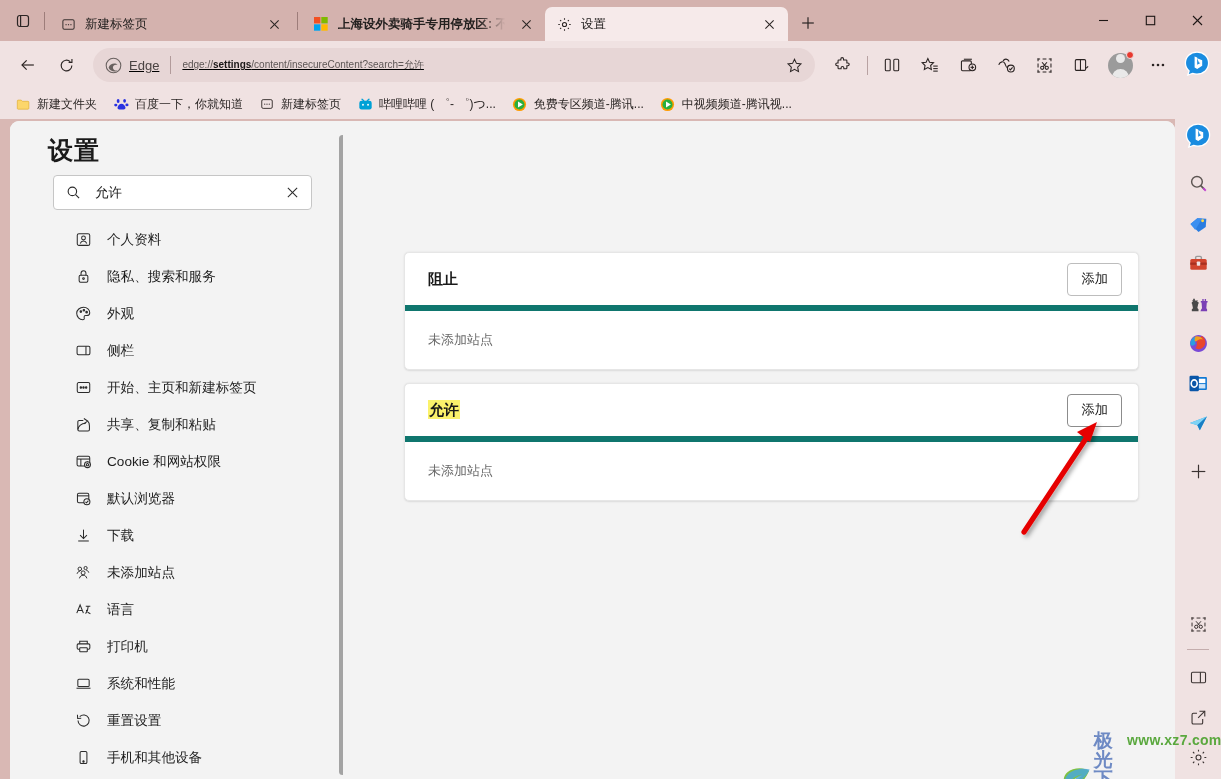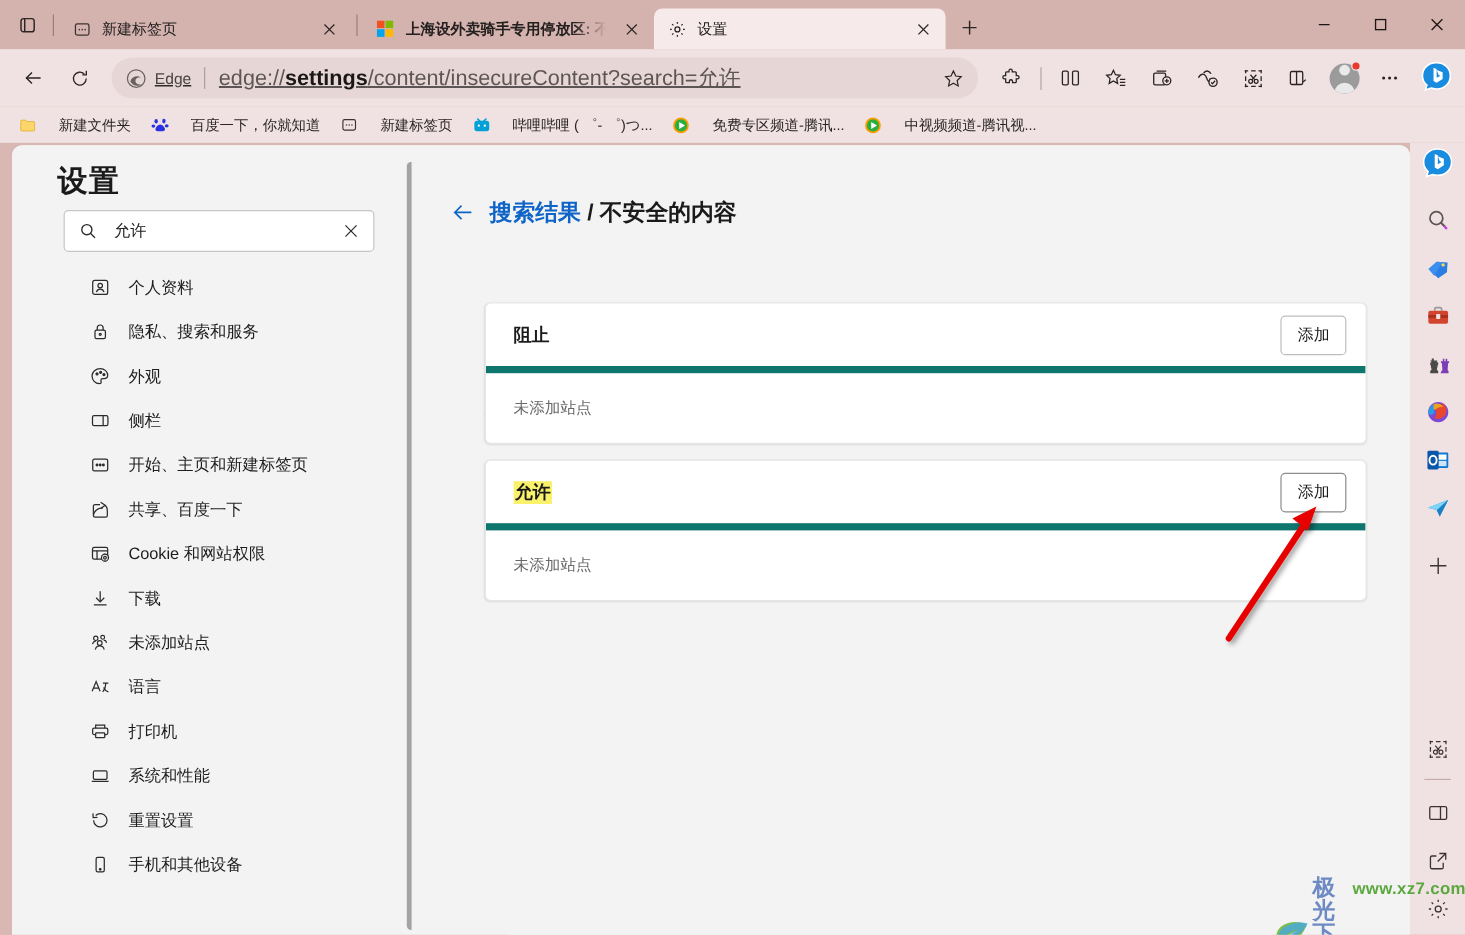--- a/index.html
+++ b/index.html
@@ -90,21 +90,21 @@
   .omnibox {
     flex: 1; height: 34px; margin: 0 9px 0 8px;
     background: #e7d6d6; border-radius: 17px;
     display: flex; align-items: center; padding: 0 6px 0 12px;
     cursor: text;
     text-decoration: underline;
   }
   .edge-badge { display: flex; align-items: center; flex: none; }
   .edge-badge .lbl { font-size: 13px; color: #4a4342; margin-left: 7px; }
   .omni-sep { width: 1px; height: 18px; background: #b29b9b; margin: 0 11px; flex: none; }
-  .url { font-size: 18px; color: #5d5655; white-space: nowrap; overflow: hidden; flex: 1; }
+  .url { font-size: 10px; color: #5d5655; white-space: nowrap; overflow: hidden; flex: 1; }
   .url b { color: #1a1717; font-weight: 600; }
   .fav-star {
     width: 30px; height: 30px; border-radius: 5px; flex: none;
     display: flex; align-items: center; justify-content: center; cursor: pointer;
   }
   .tsep { width: 1px; height: 19px; background: #b8a2a2; margin: 0 5px; flex: none; }
   .avatar-btn { position: relative; }
   .avatar {
     width: 25px; height: 25px; border-radius: 50%; background: #9b9b9b;
     display: flex; align-items: flex-end; justify-content: center; overflow: hidden;
@@ -121,21 +121,21 @@
     border-radius: 6px;
   }
 
   
   .bookmarks {
     position: absolute; left: 0; top: 89px; width: 1221px; height: 30px;
     background: #f0e2e2; display: flex; align-items: center; padding-left: 8px;
   }
   .bm {
     display: flex; align-items: center; height: 24px; padding: 0 7px;
-    border-radius: 4px; cursor: pointer; margin-right: 2px; flex: none; gap: 12px;
+    border-radius: 4px; cursor: pointer; margin-right: 2px; flex: none;
   }
   .bm-ico { width: 16px; height: 16px; margin-right: 6px; flex: none; display: flex; align-items: center; justify-content: center; }
   .bm-lbl { font-size: 12px; color: #2b2625; white-space: nowrap; }
 
   
   .rail {
     position: absolute; right: 0; top: 119px; width: 46px; height: 660px;
     background: #f0e2e2;
     display: flex; flex-direction: column; align-items: center;
   }
@@ -593,37 +593,48 @@
 
         <div class="navitem">
           <span class="nav-ico">
             <svg width="17" height="17" viewBox="0 0 18 18" fill="none" stroke="#2b2b2b" stroke-width="1.1">
               <path d="M3 14.4V6.2a1.5 1.5 0 0 1 1.5-1.5h4.3"></path>
               <path d="M3 14.4c.8-4.6 4.2-6.6 8.4-6.8"></path>
               <polyline points="9.4,2.6 13.4,5.4 9.4,8.2"></polyline>
               <path d="M13.4 5.4c1.5 1.1 1.9 3.2 1.9 5.2v3.8a1.5 1.5 0 0 1-1.5 1.5H4.5A1.5 1.5 0 0 1 3 14.4"></path>
             </svg>
           </span>
-          <span class="nav-lbl">共享、百度一下</span>
+          <span class="nav-lbl">共享、复制和粘贴</span>
         </div>
 
         <div class="navitem">
           <span class="nav-ico">
             <svg width="17" height="17" viewBox="0 0 18 18" fill="none" stroke="#2b2b2b" stroke-width="1.1">
               <rect x="2.2" y="3.4" width="13.4" height="10.4" rx="1.5"></rect>
               <line x1="2.2" y1="6.4" x2="15.6" y2="6.4"></line>
               <line x1="6.2" y1="6.4" x2="6.2" y2="13.8"></line>
               <circle cx="13.2" cy="12.4" r="3.1" fill="#f3f3f3"></circle>
               <circle cx="13.2" cy="12.4" r="1.2"></circle>
               <path d="M13.2 8.9v.9M13.2 15v.9M9.7 12.4h.9M15.8 12.4h.9"></path>
             </svg>
           </span>
           <span class="nav-lbl">Cookie 和网站权限</span>
         </div>
 
+        <div class="navitem">
+          <span class="nav-ico">
+            <svg width="17" height="17" viewBox="0 0 18 18" fill="none" stroke="#2b2b2b" stroke-width="1.1">
+              <rect x="2.6" y="3.4" width="12" height="10" rx="1.5"></rect>
+                <line x1="2.6" y1="6.2" x2="14.6" y2="6.2"></line>
+              <circle cx="12.6" cy="12.4" r="3.2" fill="#f3f3f3"></circle>
+              <polyline points="11.1,12.5 12.2,13.6 14.2,11.2"></polyline>
+            </svg>
+          </span>
+          <span class="nav-lbl">默认浏览器</span>
+        </div>
 
         <div class="navitem">
           <span class="nav-ico">
             <svg width="17" height="17" viewBox="0 0 18 18" fill="none" stroke="#2b2b2b" stroke-width="1.1">
               <line x1="9" y1="2.8" x2="9" y2="12"></line>
                 <polyline points="5.4,8.6 9,12.2 12.6,8.6"></polyline>
                 <line x1="3.4" y1="14.8" x2="14.6" y2="14.8"></line>
             </svg>
           </span>
           <span class="nav-lbl">下载</span>
@@ -698,29 +709,20 @@
           
         </div>
 
       </div>
 
       <div class="page-scrollbar"></div>
     </div>
 
     <div class="content">
 
-      <div class="crumb-row">
-        <span class="back-arrow">
-          <svg width="20" height="20" viewBox="0 0 22 22" fill="none" stroke="#0f64c8" stroke-width="1.5">
-            <line x1="3.5" y1="11" x2="18.5" y2="11"></line>
-              <polyline points="9.5,4.8 3.3,11 9.5,17.2"></polyline>
-          </svg>
-        </span>
-        <span class="crumb-text"><span class="crumb-link">搜索结果</span><span class="crumb-sep">&nbsp;</span><span class="crumb-sep">/</span><span class="crumb-sep">&nbsp;</span><span class="crumb-cur">不安全的内容</span></span>
-      </div>
 
       <div class="desc">默认情况下，安全站点会阻止不安全的内容</div>
 
       <div class="card" style="top:131px;">
         <div class="card-head">
           <span class="card-title">阻止</span>
           <button class="add-btn">添加</button>
         </div>
         <div class="card-body">
           <span class="empty-note">未添加站点</span>

